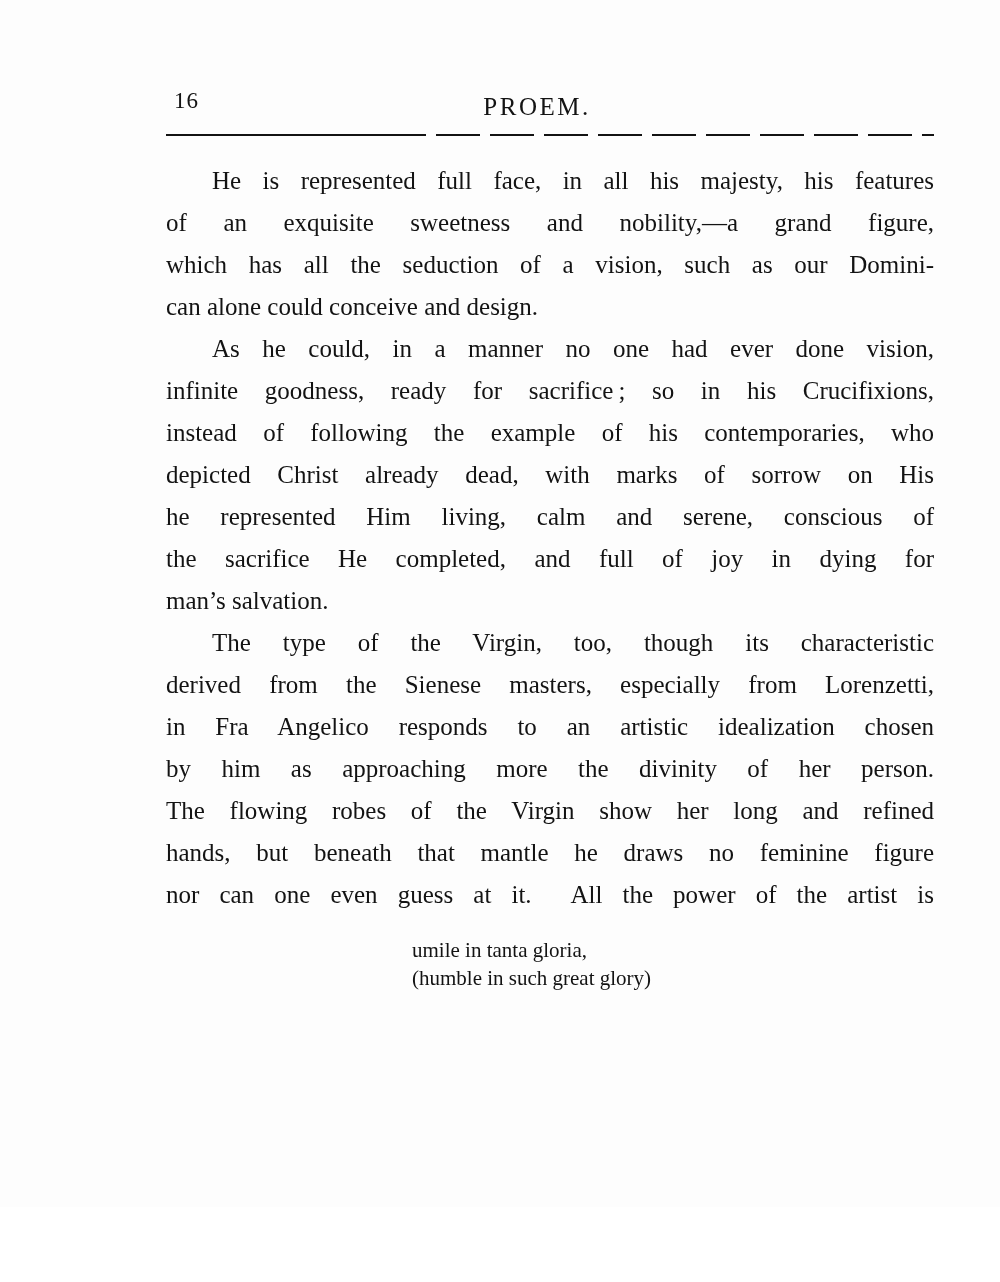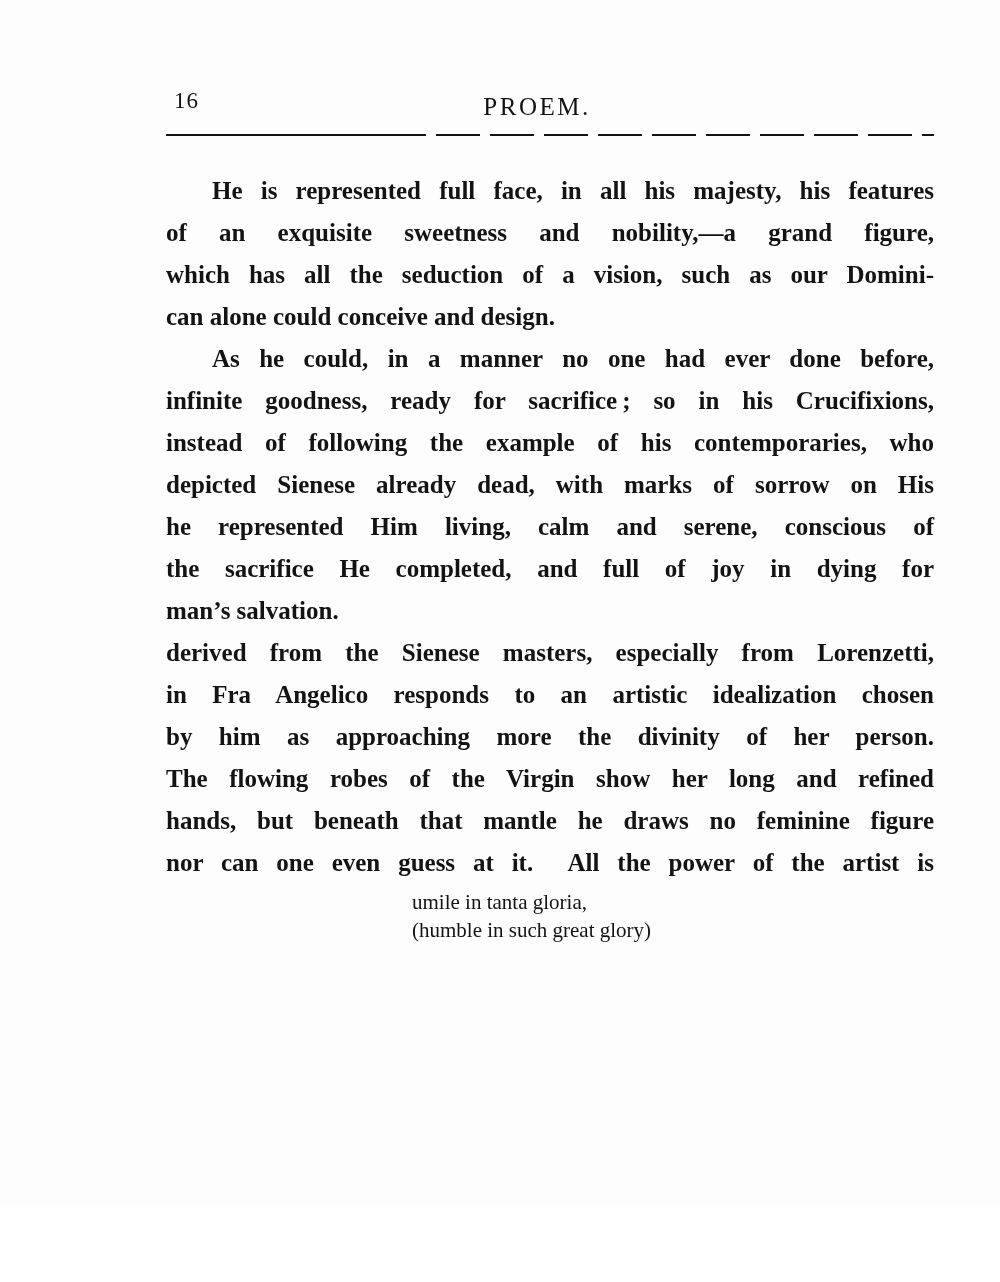--- a/index.html
+++ b/index.html
@@ -46,34 +46,33 @@
     margin-top:17px;
     height:3px;
     background-image:
       linear-gradient(to right,var(--ink),var(--ink)),
       repeating-linear-gradient(to right,var(--ink) 0 44px,transparent 44px 54px);
     background-size:250px 2px,100% 2px;
     background-position:0 1px,0 1px;
     background-repeat:no-repeat,repeat-x;
   }
   .body-text{
-    margin-top:34px;
-    font-weight:bold;
+    margin-top:24px;
   }
   .paragraph{margin:0;}
   .line{
     font-size:25px;
     line-height:42px;
     text-align:justify;
     text-align-last:justify;
   }
   .line.first{text-indent:46px;}
   .line.para-end{text-align-last:left;}
   .quote{
-    margin-top:4px;
+    margin-top:20px;
     padding-left:246px;
   }
   .quote-line{
     font-size:21px;
     line-height:28px;
     text-align:left;
   }
 </style>
 </head>
 <body>
@@ -86,29 +85,30 @@
     </div>
     <div class="rule"></div>
     <div class="body-text">
         <div class="paragraph">
           <div class="line first">He is represented full face, in all his majesty, his features</div>
           <div class="line">of an exquisite sweetness and nobility,—a grand figure,</div>
           <div class="line">which has all the seduction of a vision, such as our Domini-</div>
           <div class="line para-end">can alone could conceive and design.</div>
         </div>
         <div class="paragraph">
-          <div class="line first">As he could, in a manner no one had ever done before,</div>
+          <div class="line first">As he could, in a manner no one had ever done vision,</div>
           <div class="line">infinite goodness, ready for sacrifice ; so in his Crucifixions,</div>
           <div class="line">instead of following the example of his contemporaries, who</div>
-          <div class="line">depicted Sienese already dead, with marks of sorrow on His</div>
+          <div class="line">depicted Christ already dead, with marks of sorrow on His</div>
           <div class="line">he represented Him living, calm and serene, conscious of</div>
           <div class="line">the sacrifice He completed, and full of joy in dying for</div>
           <div class="line para-end">man’s salvation.</div>
         </div>
         <div class="paragraph">
+          <div class="line first">The type of the Virgin, too, though its characteristic</div>
           <div class="line">derived from the Sienese masters, especially from Lorenzetti,</div>
           <div class="line">in Fra Angelico responds to an artistic idealization chosen</div>
           <div class="line">by him as approaching more the divinity of her person.</div>
           <div class="line">The flowing robes of the Virgin show her long and refined</div>
           <div class="line">hands, but beneath that mantle he draws no feminine figure</div>
           <div class="line">nor can one even guess at it.&nbsp; All the power of the artist is</div>
         </div>
       </div>
     <div class="quote">
         <div class="quote-line">umile in tanta gloria,</div>

